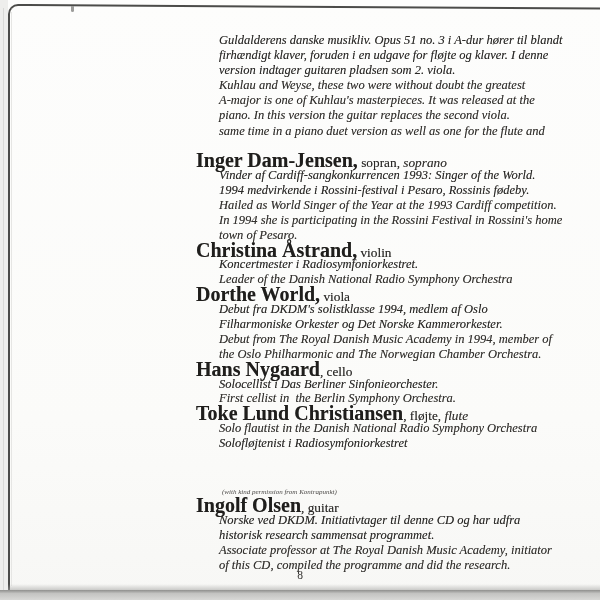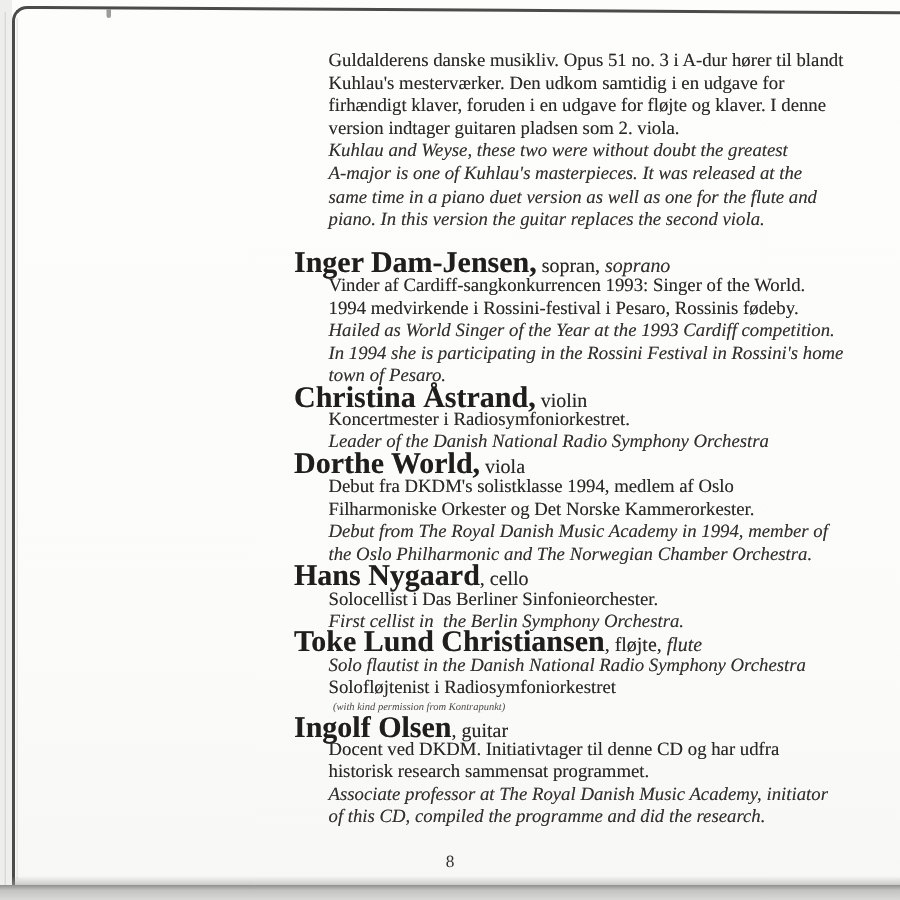--- a/index.html
+++ b/index.html
@@ -20,28 +20,28 @@
   .inner-faint{position:absolute;left:11px;top:12px;width:1px;height:574px;background:#e6e6e4;}
   .tick{position:absolute;left:71px;top:6px;width:3px;height:6px;background:#9c9c9a;border-radius:0 0 2px 2px;}
   .bottom-shadow{position:absolute;left:8px;top:584px;width:592px;height:6px;
     background:linear-gradient(180deg,rgba(180,180,178,0) 0%,rgba(165,165,163,.55) 100%);}
   .bottom-band{position:absolute;left:0;top:590px;width:600px;height:10px;
     background:linear-gradient(180deg,#8f8f8d 0%,#c3c3c1 35%,#d8d8d6 100%);}
 
   
   .content{position:absolute;left:196px;top:33px;width:400px;}
   .line{white-space:pre;height:15.1px;line-height:15.1px;font-size:12.5px;padding-left:23px;
-    text-shadow:0 0 .4px rgba(70,68,66,.55);}
+    text-shadow:0 0 .4px rgba(70,68,66,.55);font-style:italic;}
   .it{font-style:italic;color:#33312e;}
   .performers{margin-top:14.5px;}
   .performers .line,.performers .head{height:14.9px;line-height:14.9px;}
   .head{white-space:pre;font-size:13.3px;padding-left:0;text-shadow:0 0 .4px rgba(70,68,66,.55);}
   .head .name{font-weight:bold;font-size:20px;color:#1f1e1c;}
   .line.tiny{height:11.5px;line-height:11.5px;font-size:7px;padding-left:26px;
-    font-style:italic;color:#4a4846;text-shadow:none;}
+    font-style:italic;color:#4a4846;text-shadow:none;margin-top:36px;}
   .pagenum{position:absolute;left:288px;top:568px;width:24px;height:14px;
     text-align:center;font-size:11.5px;line-height:14px;color:#33312f;}
 </style>
 </head>
 <body>
 
 <div class="scan">
 
   <div class="left-strip"></div>
   <div class="outer-faint"></div>
@@ -50,27 +50,26 @@
   <div class="edge-left"></div>
   <div class="inner-faint"></div>
   <div class="tick"></div>
   <div class="bottom-shadow"></div>
   <div class="bottom-band"></div>
 
   <div class="content">
 
     <div class="intro">
       <div class="line">Guldalderens danske musikliv. Opus 51 no. 3 i A-dur hører til blandt</div>
-      <div class="line">Kuhlau's mesterværker. Den udkom samtidig i en udgave for</div>
       <div class="line">firhændigt klaver, foruden i en udgave for fløjte og klaver. I denne</div>
       <div class="line">version indtager guitaren pladsen som 2. viola.</div>
       <div class="line it">Kuhlau and Weyse, these two were without doubt the greatest</div>
       <div class="line it">A-major is one of Kuhlau's masterpieces. It was released at the</div>
+      <div class="line it">piano. In this version the guitar replaces the second viola.</div>
       <div class="line it">same time in a piano duet version as well as one for the flute and</div>
-      <div class="line it">piano. In this version the guitar replaces the second viola.</div>
     </div>
 
     <div class="performers">
 
       <div class="performer">
         <div class="head"><span class="name">Inger Dam-Jensen,</span><span> sopran, </span><span class="it">soprano</span></div>
         <div class="line">Vinder af Cardiff-sangkonkurrencen 1993: Singer of the World.</div>
         <div class="line">1994 medvirkende i Rossini-festival i Pesaro, Rossinis fødeby.</div>
         <div class="line it">Hailed as World Singer of the Year at the 1993 Cardiff competition.</div>
         <div class="line it">In 1994 she is participating in the Rossini Festival in Rossini's home</div>
@@ -99,21 +98,21 @@
 
       <div class="performer">
         <div class="head"><span class="name">Toke Lund Christiansen</span><span>, fløjte, </span><span class="it">flute</span></div>
         <div class="line it">Solo flautist in the Danish National Radio Symphony Orchestra</div>
         <div class="line">Solofløjtenist i Radiosymfoniorkestret</div>
         <div class="line tiny">(with kind permission from Kontrapunkt)</div>
       </div>
 
       <div class="performer">
         <div class="head"><span class="name">Ingolf Olsen</span><span>, guitar</span></div>
-        <div class="line">Docent ved DKDM. Initiativtager til denne CD og har udfra</div>
+        <div class="line">Norske ved DKDM. Initiativtager til denne CD og har udfra</div>
         <div class="line">historisk research sammensat programmet.</div>
         <div class="line it">Associate professor at The Royal Danish Music Academy, initiator</div>
         <div class="line it">of this CD, compiled the programme and did the research.</div>
       </div>
 
     </div>
   </div>
 
   <div class="pagenum">8</div>
 

